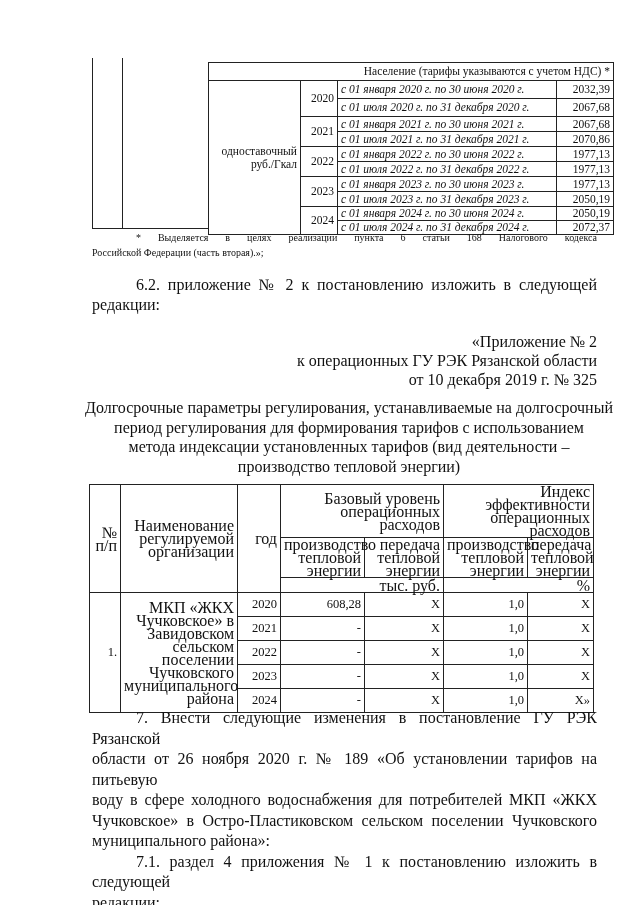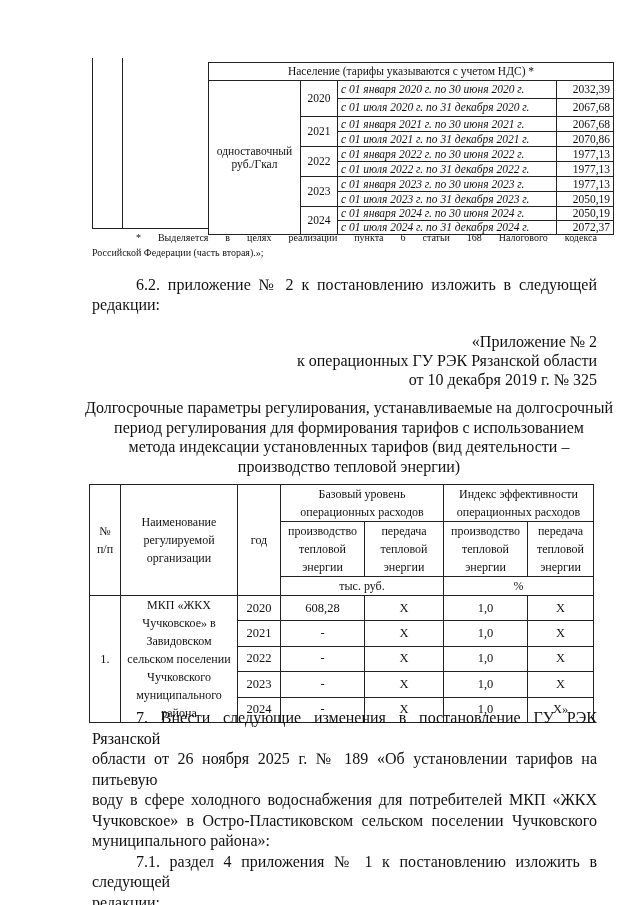--- a/index.html
+++ b/index.html
@@ -2,30 +2,30 @@
 <html><head>
 <meta charset="utf-8">
 <style>
   html, body { margin: 0; padding: 0; background: #ffffff; }
   body { width: 640px; height: 905px; position: relative; overflow: hidden;
          font-family: "Liberation Serif", "DejaVu Serif", serif; color: #111; }
   .abs { position: absolute; }
   .vline { position: absolute; background: #222; width: 1px; }
   table { border-collapse: collapse; position: absolute; table-layout: fixed; }
   td { border: 1px solid #222; padding: 0 3px; font-size: 11.5px; line-height: 13px; vertical-align: middle; }
-  .c { text-align: center; margin-top: 17px; }
+  .c { text-align: right; margin-top: 17px; }
   .r { text-align: right; }
   .l { text-align: left; font-style: italic; }
   .para { position: absolute; font-size: 16px; line-height: 20px; text-align: justify; }
   .indent { text-indent: 44px; }
   .right { text-align: right; }
   .center { text-align: center; }
   .justify-last { text-align-last: justify; }
   .small { font-size: 10px; line-height: 15px; }
-  td.t2 { font-size: 12px; line-height: 18px; }
+  td.t2 { font-size: 16px; line-height: 13px; }
   td.t2d { font-size: 12.5px; }
 </style>
 </head>
 <body>
 
 <div class="vline" style="left:92px; top:58px; height:171px;"></div>
 <div class="vline" style="left:122px; top:58px; height:171px;"></div>
 <div class="abs" style="left:92px; top:228px; width:117px; height:1px; background:#222;"></div>
 
 <table style="left:208px; top:62px; width:405px;">
@@ -177,19 +177,19 @@
     <td class="c t2d">-</td>
     <td class="c t2d">Х</td>
     <td class="c t2d">1,0</td>
     <td class="c t2d">Х»</td>
   </tr>
 </tbody>
   </table>
 
 <div class="para" style="left:92px; top:708px; width:505px; line-height:20.5px;">
   <div class="justify-last indent">7. Внести следующие изменения в постановление ГУ РЭК Рязанской</div>
-  <div class="justify-last">области от 26 ноября 2025 г. № 189 «Об установлении тарифов на питьевую</div>
+  <div class="justify-last">области от 26 ноября 2020 г. № 189 «Об установлении тарифов на питьевую</div>
   <div class="justify-last">воду в сфере холодного водоснабжения для потребителей МКП «ЖКХ</div>
   <div class="justify-last">Чучковское» в Остро-Пластиковском сельском поселении Чучковского</div>
   <div>муниципального района»:</div>
   <div class="justify-last indent">7.1. раздел 4 приложения № 1 к постановлению изложить в следующей</div>
   <div>редакции:</div>
 </div>
 
 </body></html>

